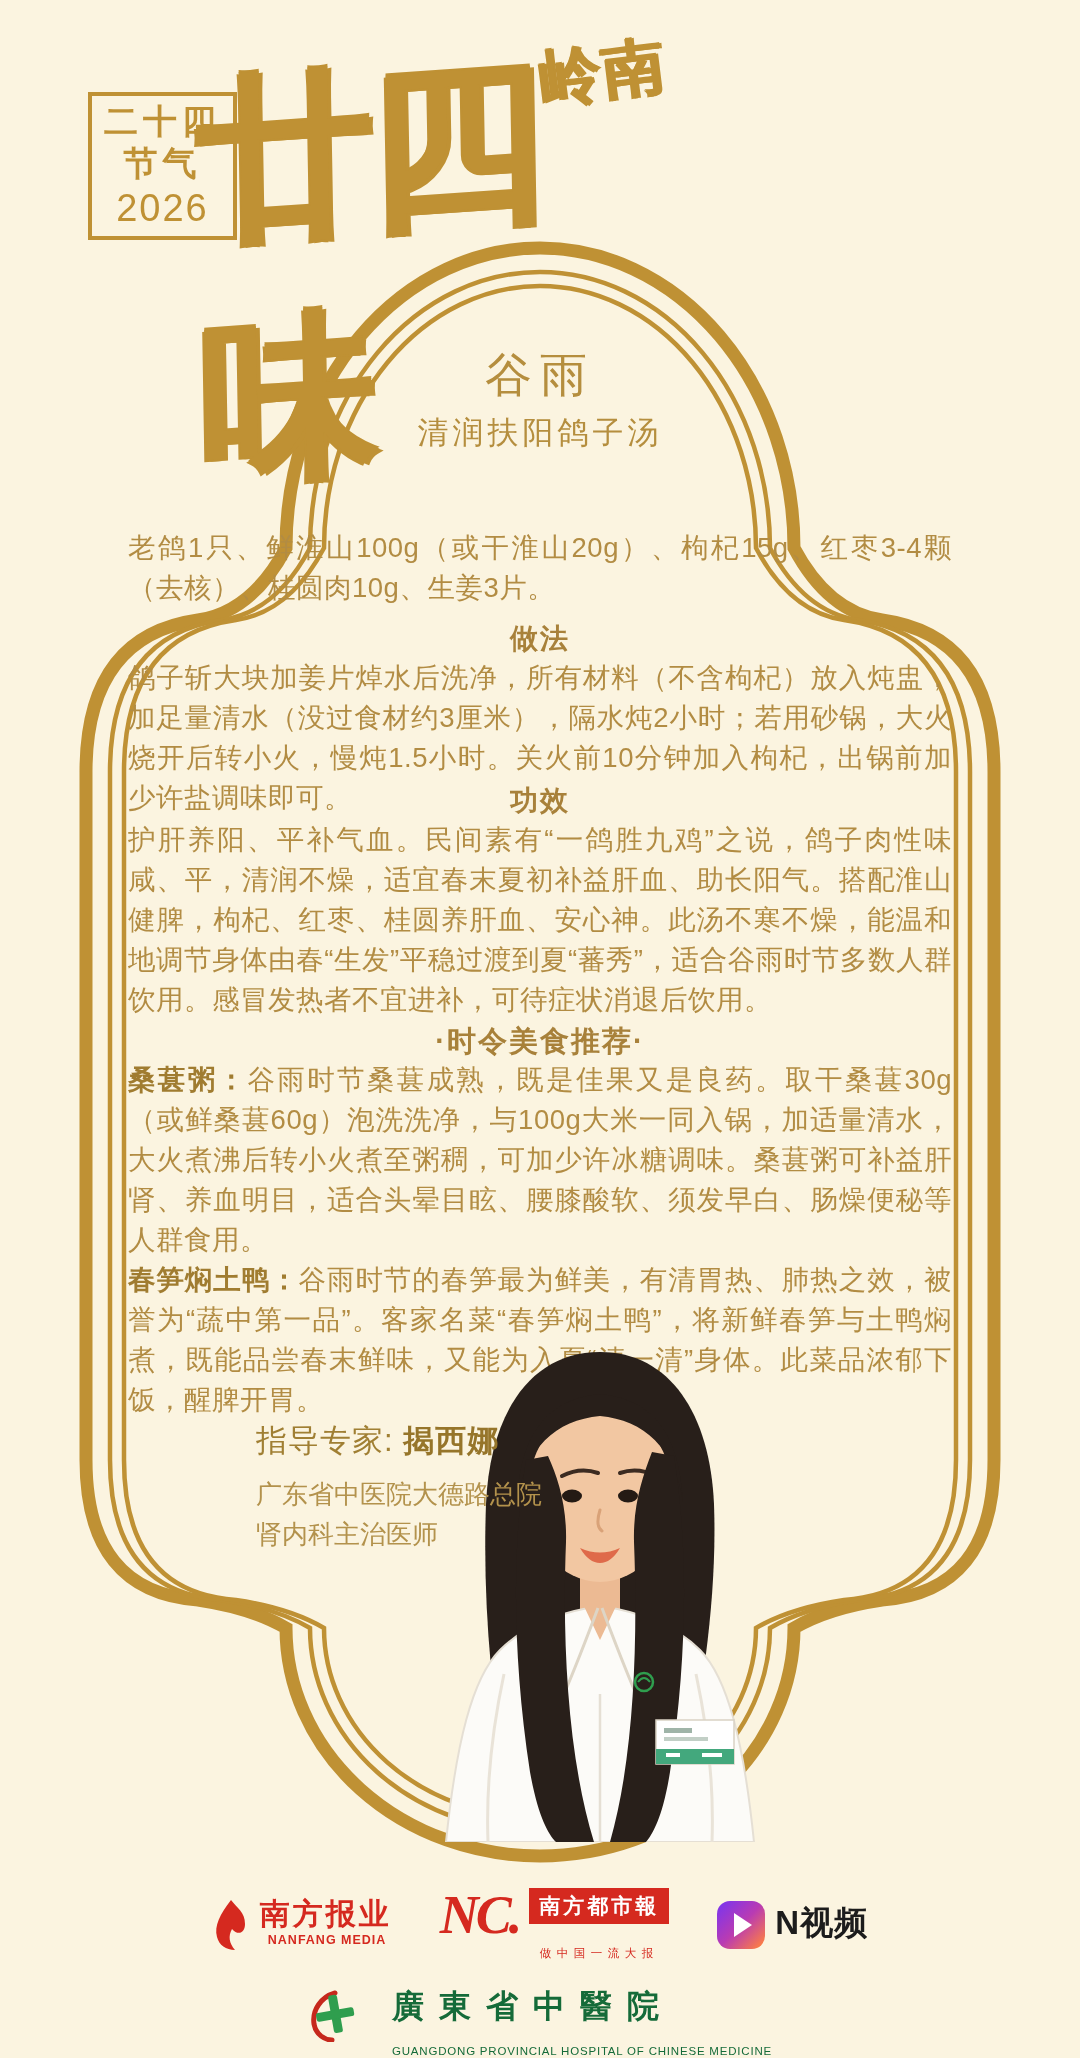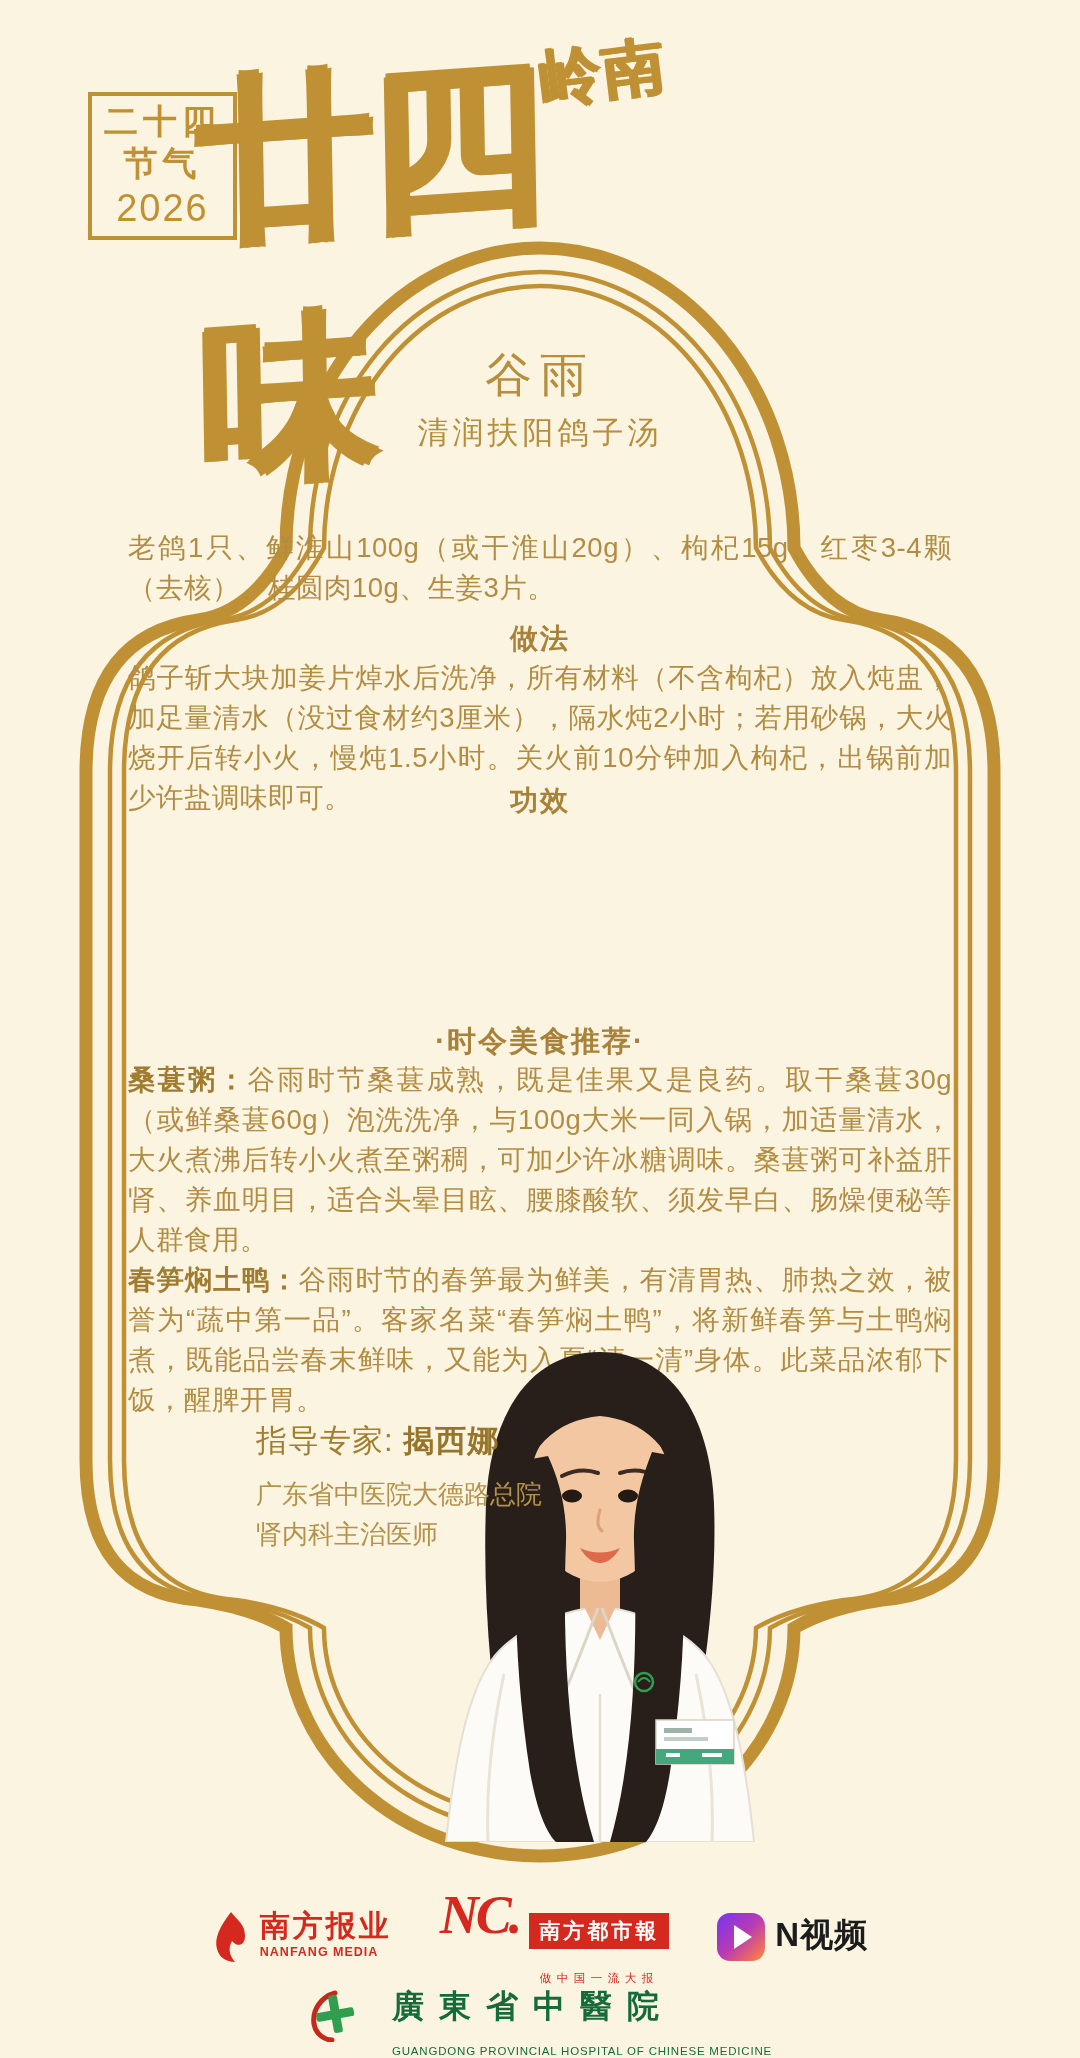--- a/index.html
+++ b/index.html
@@ -50,23 +50,23 @@
   .expert-line1 b{font-weight:800;color:#96752a;}
   .expert-sub{font-size:26px;line-height:40px;color:#b3924c;margin-top:12px;}
   
   .person{position:absolute;left:420px;top:1344px;z-index:3;}
   
   .f-row1{position:absolute;left:0;top:1888px;width:100%;display:flex;justify-content:center;align-items:center;gap:48px;z-index:2;}
   .f-row2{position:absolute;left:0;top:1988px;width:100%;display:flex;justify-content:center;align-items:flex-start;gap:30px;z-index:2;}
   .logo-group{display:flex;align-items:flex-start;gap:10px;}
   .red{color:#d5291f;}
   .nf-name{font-size:30px;font-weight:800;letter-spacing:3px;line-height:32px;}
-  .nf-sub{font-size:12.5px;font-weight:700;letter-spacing:1px;margin-top:3px;}
+  .nf-sub{font-size:12.5px;font-weight:700;letter-spacing:1px;margin-top:3px;margin-left:8px;}
   .nd-logo{font-size:54px;font-weight:900;font-style:italic;letter-spacing:-3px;font-family:"Liberation Serif","DejaVu Serif",serif;line-height:54px;}
-  .nd-box{background:#d5291f;color:#fff;font-size:21px;font-weight:700;letter-spacing:3px;padding:4px 10px;font-family:"Liberation Serif","DejaVu Serif",serif;margin-top:25px;}
+  .nd-box{background:#d5291f;color:#fff;font-size:21px;font-weight:700;letter-spacing:3px;padding:4px 10px;font-family:"Liberation Serif","DejaVu Serif",serif;}
   .nd-slogan{font-size:11.5px;color:#d5291f;letter-spacing:5.5px;margin-top:22px;text-align:center;}
   .play-icon{width:48px;height:48px;border-radius:13px;background:linear-gradient(135deg,#7d35ec 5%,#b93bb3 50%,#ff8040 95%);position:relative;}
   .play-icon::after{content:"";position:absolute;left:17px;top:12px;border-left:18px solid #fff;border-top:12px solid transparent;border-bottom:12px solid transparent;}
   .nv-name{font-size:33px;font-weight:600;color:#1c1c1c;letter-spacing:1px;}
   .hosp-name{font-size:32px;font-weight:700;letter-spacing:15px;color:#156b39;font-family:"Liberation Serif","DejaVu Serif",serif;line-height:36px;}
   .hosp-sub{font-size:11.5px;letter-spacing:0.8px;color:#156b39;margin-top:21px;}
 </style>
 </head>
 <body>
 
@@ -91,20 +91,21 @@
 
   <div class="ct card-title">谷雨</div>
   <div class="ct card-subtitle">清润扶阳鸽子汤</div>
 
   <div class="ct sec-body b-cailiao">老鸽1只、鲜淮山100g（或干淮山20g）、枸杞15g、红枣3-4颗（去核）、桂圆肉10g、生姜3片。</div>
 
   <div class="ct sec-head h-zuofa">做法</div>
   <div class="ct sec-body b-zuofa">鸽子斩大块加姜片焯水后洗净，所有材料（不含枸杞）放入炖盅，加足量清水（没过食材约3厘米），隔水炖2小时；若用砂锅，大火烧开后转小火，慢炖1.5小时。关火前10分钟加入枸杞，出锅前加少许盐调味即可。</div>
 
   <div class="ct sec-head h-gongxiao">功效</div>
+  <div class="ct sec-body b-gongxiao">护肝养阳、平补气血。民间素有“一鸽胜九鸡”之说，鸽子肉性味咸、平，清润不燥，适宜春末夏初补益肝血、助长阳气。搭配淮山健脾，枸杞、红枣、桂圆养肝血、安心神。此汤不寒不燥，能温和地调节身体由春“生发”平稳过渡到夏“蕃秀”，适合谷雨时节多数人群饮用。感冒发热者不宜进补，可待症状消退后饮用。</div>
 
   <div class="ct sec-head h-rec">·时令美食推荐·</div>
   <div class="ct sec-body b-rec">
     <p class="rec-item"><b>桑葚粥：</b><span>谷雨时节桑葚成熟，既是佳果又是良药。取干桑葚30g（或鲜桑葚60g）泡洗洗净，与100g大米一同入锅，加适量清水，大火煮沸后转小火煮至粥稠，可加少许冰糖调味。桑葚粥可补益肝肾、养血明目，适合头晕目眩、腰膝酸软、须发早白、肠燥便秘等人群食用。</span></p>
     <p class="rec-item"><b>春笋焖土鸭：</b><span>谷雨时节的春笋最为鲜美，有清胃热、肺热之效，被誉为“蔬中第一品”。客家名菜“春笋焖土鸭”，将新鲜春笋与土鸭焖煮，既能品尝春末鲜味，又能为入夏“清一清”身体。此菜品浓郁下饭，醒脾开胃。</span></p>
   </div>
 
   <div class="expert">
     <div class="expert-line1"><span>指导专家: </span><b>揭西娜</b></div>
     <div class="expert-sub">

